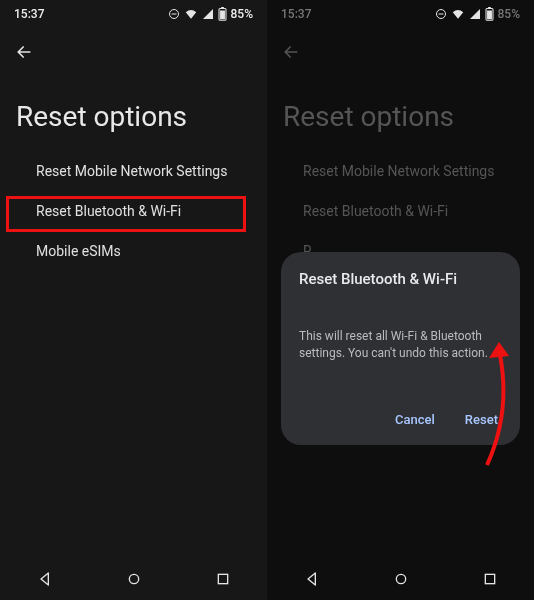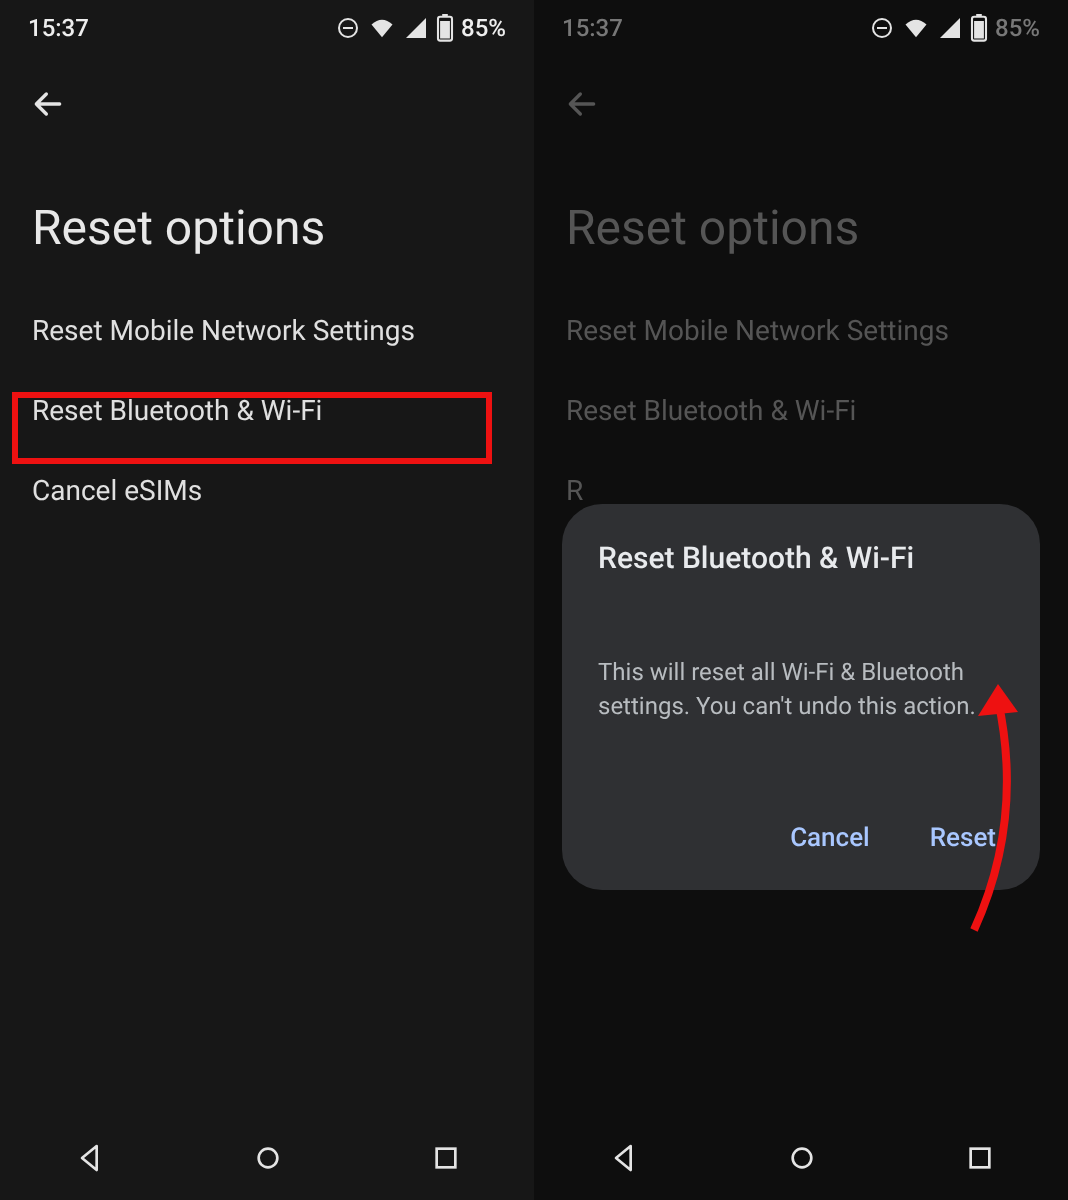--- a/index.html
+++ b/index.html
@@ -7,23 +7,23 @@
   .dual { display: flex; width: 534px; height: 600px; }
   .phone { width: 267px; height: 600px; background: #171717; color: #e4e4e4; display: flex; flex-direction: column; position: relative; }
   .phone.right { background: #0e0e0e; }
   .statusbar { height: 28px; display: flex; align-items: center; justify-content: space-between; padding: 0 14px; font-size: 12px; font-weight: 500; color: #eee; }
   .status-icons { display: flex; align-items: center; gap: 4px; }
   .status-icons span { display: inline-flex; align-items: center; text-align: center; }
   .scrim .statusbar { color: #777; }
   .appbar { height: 48px; display: flex; align-items: center; padding: 0 14px; }
   .back { width: 20px; height: 20px; display: flex; align-items: center; justify-content: center; }
   .scrim .back svg path { stroke: #555; }
-  .title { font-size: 24px; font-weight: 400; color: #e8e8e8; padding: 24px 16px 18px; }
+  .title { font-size: 28px; font-weight: 400; color: #e8e8e8; padding: 24px 16px 18px; }
   .scrim .title, .scrim .item { color: #555; }
-  .list { display: flex; flex-direction: column; }
+  .list { display: flex; flex-direction: column; padding-left: 20px; }
   .item { font-size: 14px; color: #e0e0e0; padding: 12px 16px; }
   .highlight { position: absolute; border: 3px solid #e11; pointer-events: none; }
   .navbar { position: absolute; bottom: 0; left: 0; right: 0; height: 42px; display: flex; align-items: center; justify-content: space-around; }
   .navbtn { width: 18px; height: 18px; display: flex; align-items: center; justify-content: center; }
   .dialog-overlay { position: absolute; inset: 0; display: flex; align-items: center; justify-content: center; }
   .dialog { position: absolute; left: 14px; right: 14px; top: 252px; background: #2f3033; border-radius: 20px; padding: 18px 18px 12px; color: #e8eaed; }
   .dialog-title { font-size: 15px; font-weight: 500; margin-bottom: 8px; color: #e8eaed; }
   .dialog-body { font-size: 12px; color: #b8bcc0; line-height: 1.4; margin-bottom: 14px; margin-top: 40px; }
   .dialog-actions { display: flex; justify-content: flex-end; gap: 22px; margin-top: 44px; }
   .dialog-btn { font-size: 13px; color: #a9c7ff; background: none; border: none; padding: 6px 4px; font-weight: 500; }
@@ -68,21 +68,21 @@
       <span class="back">
         <svg width="20" height="20" viewBox="0 0 24 24">
             <path d="M19 12H5 M11 18l-6-6 6-6" fill="none" stroke="#e4e4e4" stroke-width="2" stroke-linecap="round" stroke-linejoin="round"></path>
           </svg>
       </span>
     </div>
     <div class="title">Reset options</div>
     <div class="list">
       <div class="item">Reset Mobile Network Settings</div>
       <div class="item">Reset Bluetooth &amp; Wi-Fi</div>
-      <div class="item">Cancel eSIMs</div>
+      <div class="item">Mobile eSIMs</div>
     </div>
     <div class="highlight" style="left:6px; top:196px; width:240px; height:36px;"></div>
     <div class="navbar">
       <span class="navbtn">
           <svg width="16" height="16" viewBox="0 0 24 24">
             <path d="M17 3 L6 12 L17 21 Z" fill="none" stroke="#e4e4e4" stroke-width="2" stroke-linejoin="round"></path>
           </svg>
         </span>
       <span class="navbtn">
           <svg width="16" height="16" viewBox="0 0 24 24">

